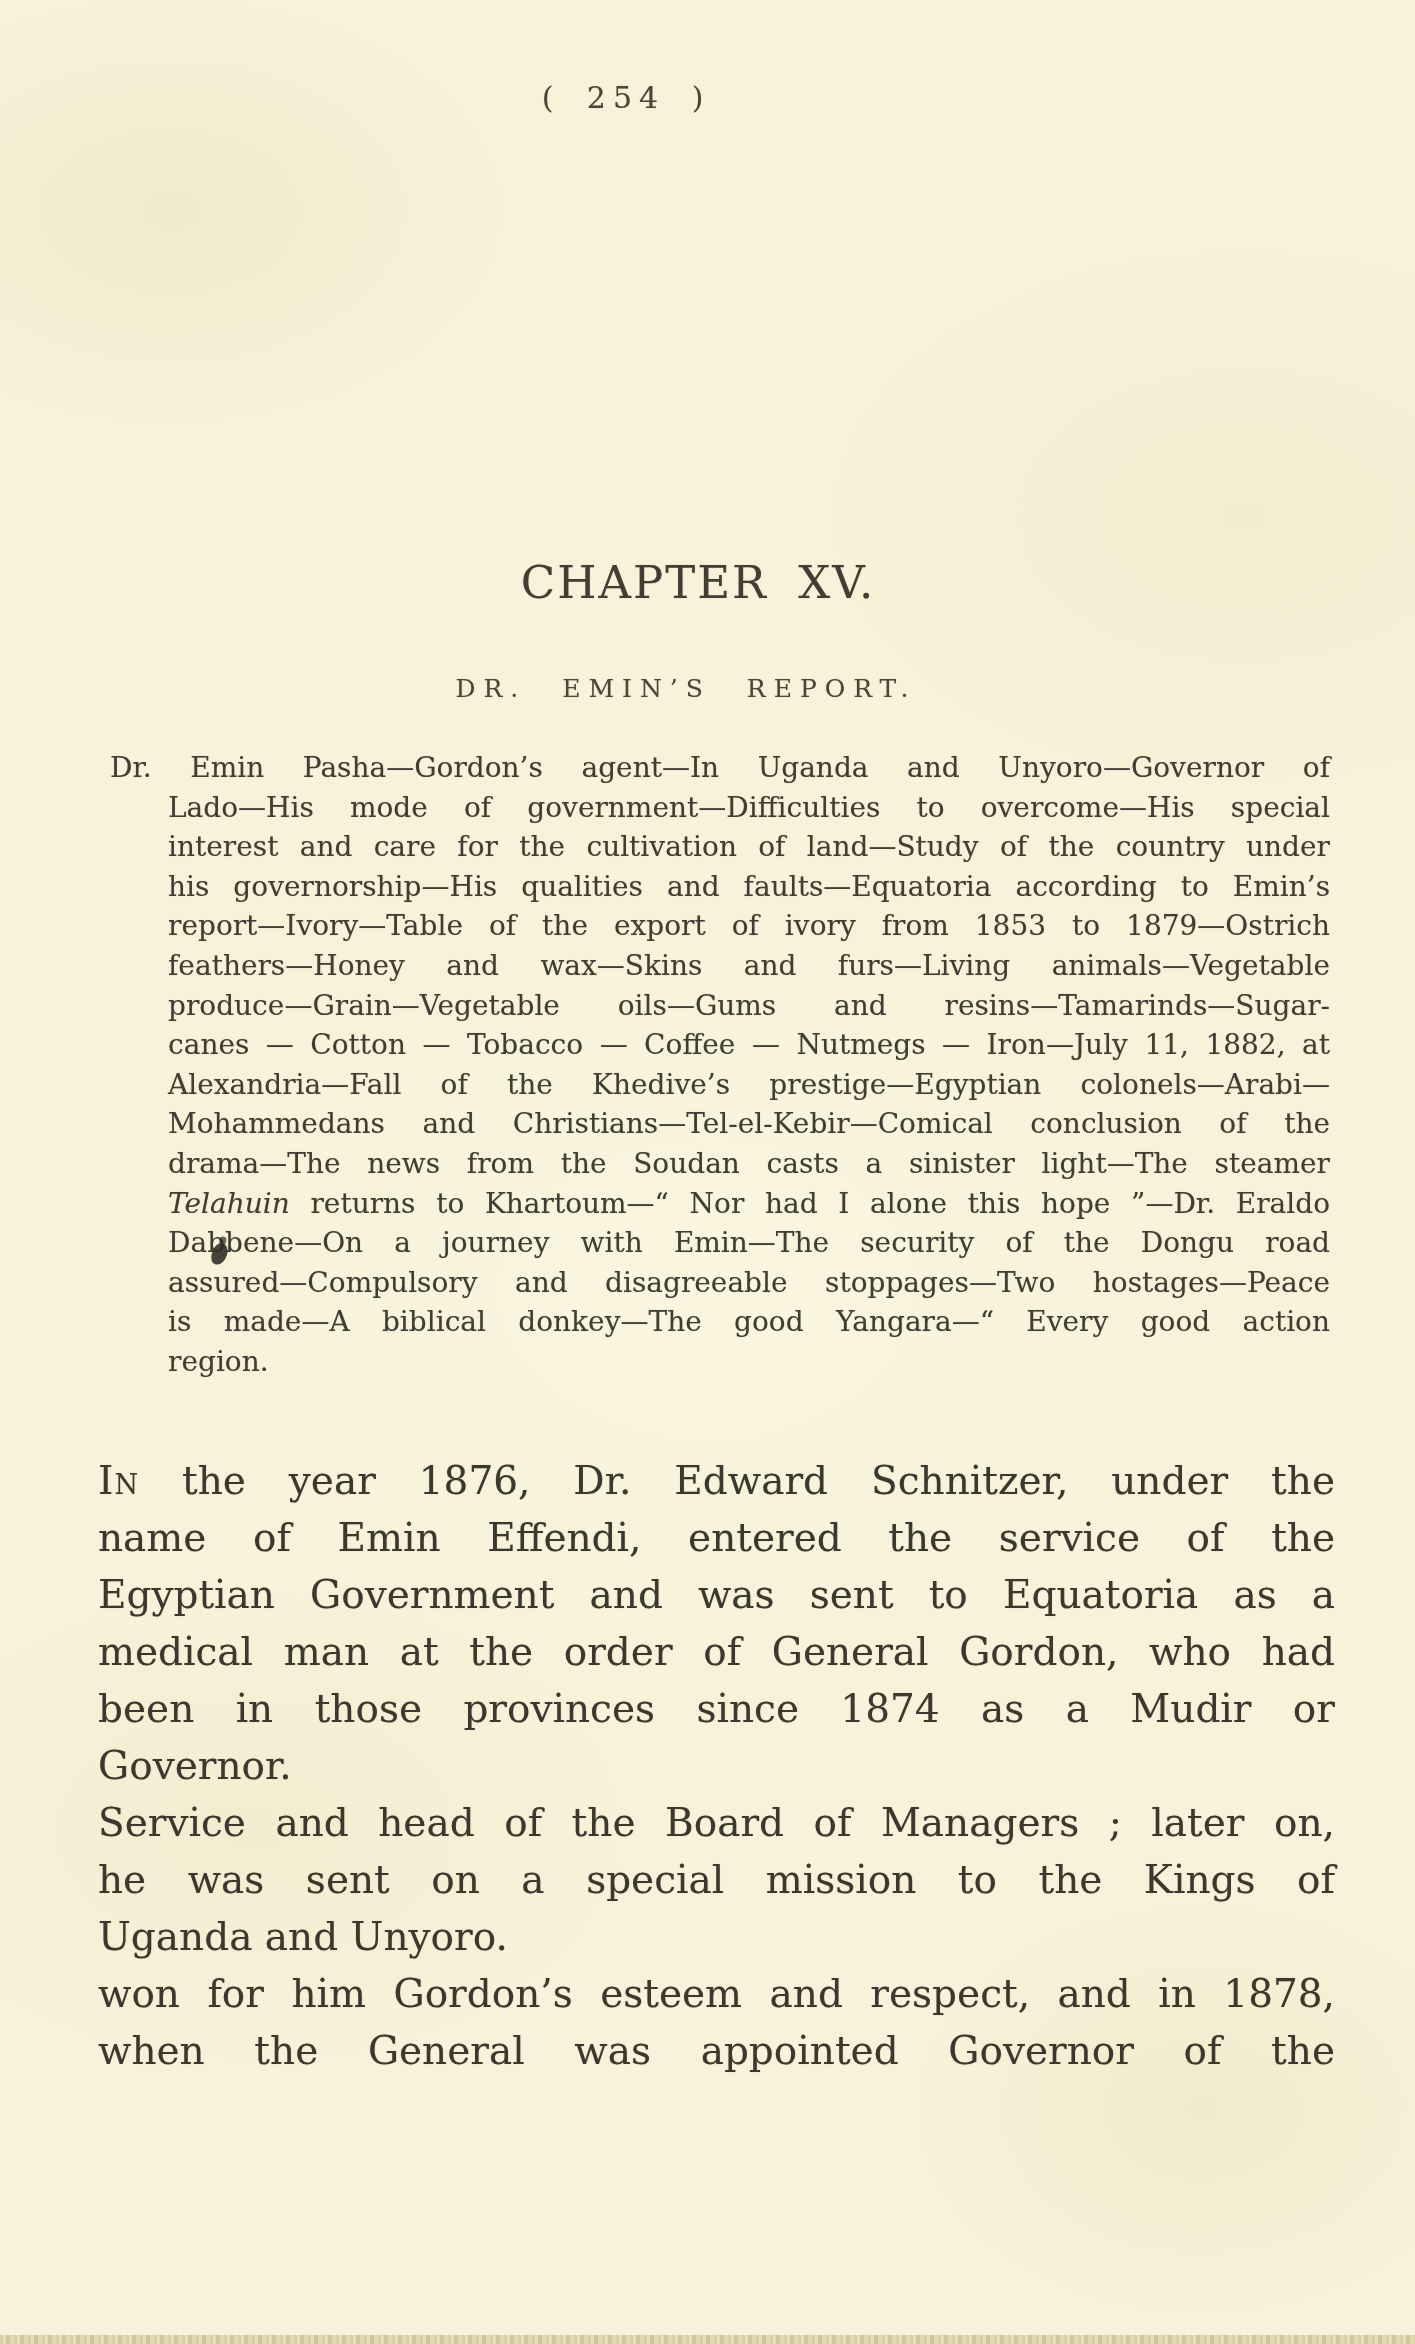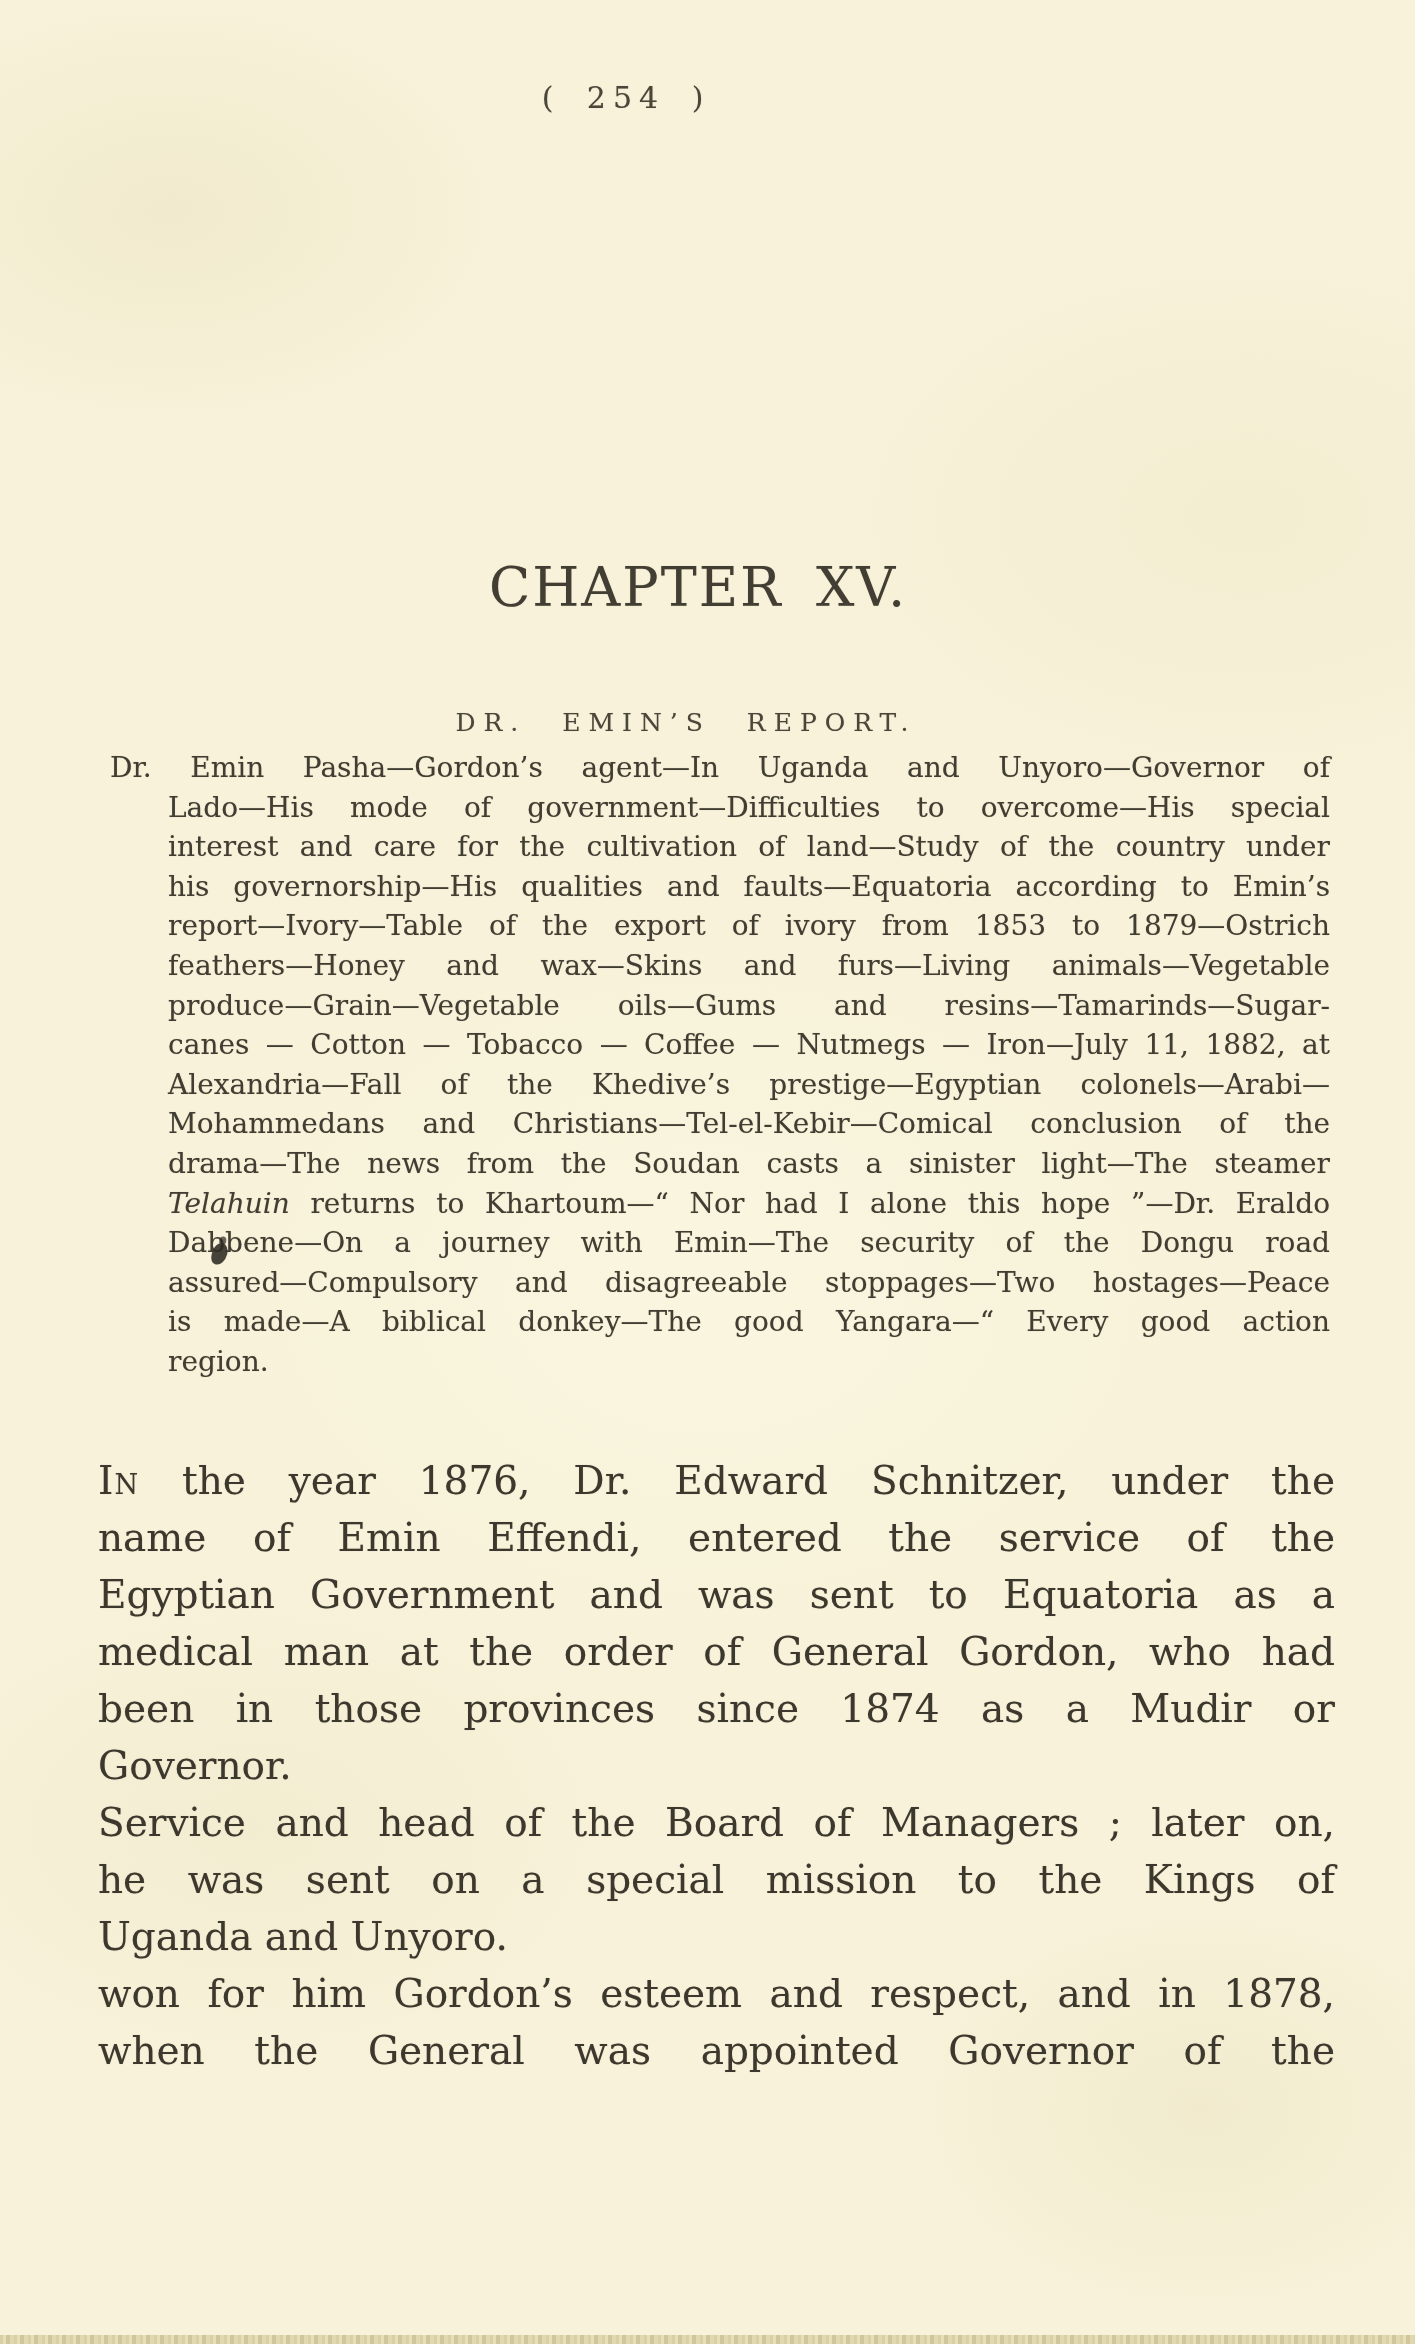--- a/index.html
+++ b/index.html
@@ -20,28 +20,27 @@
       #f7f2d9;
     text-shadow: 0 0 1px rgba(60,52,30,0.28);
   }
   .folio {
     position: absolute; top: 80px; left: 0; width: 1252px;
     text-align: center; font-size: 30px; letter-spacing: 7px; word-spacing: 10px;
     color: #4a463a;
   }
   .chapter {
     position: absolute; top: 556px; left: 0; width: 1396px;
-    text-align: center; font-size: 54px; letter-spacing: 2px; word-spacing: 14px;
+    text-align: center; font-size: 45px; letter-spacing: 2px; word-spacing: 14px;
     color: #423e33;
   }
   .subhead {
     position: absolute; top: 674px; left: 0; width: 1372px;
     text-align: center; font-size: 25px; letter-spacing: 8px; word-spacing: 20px;
     color: #4a463a;
-    margin-top: 34px;
   }
   .summary {
     position: absolute; top: 748px; left: 110px; width: 1220px;
     font-size: 28px; line-height: 39.6px; color: #413d32;
   }
   .summary .ln { text-align: justify; text-align-last: justify; }
   .summary .hang { margin-left: 58px; width: 1162px; }
   .summary .last { text-align: left; text-align-last: left; }
   .bodytext {
     position: absolute; top: 1452px; left: 98px; width: 1237px;

